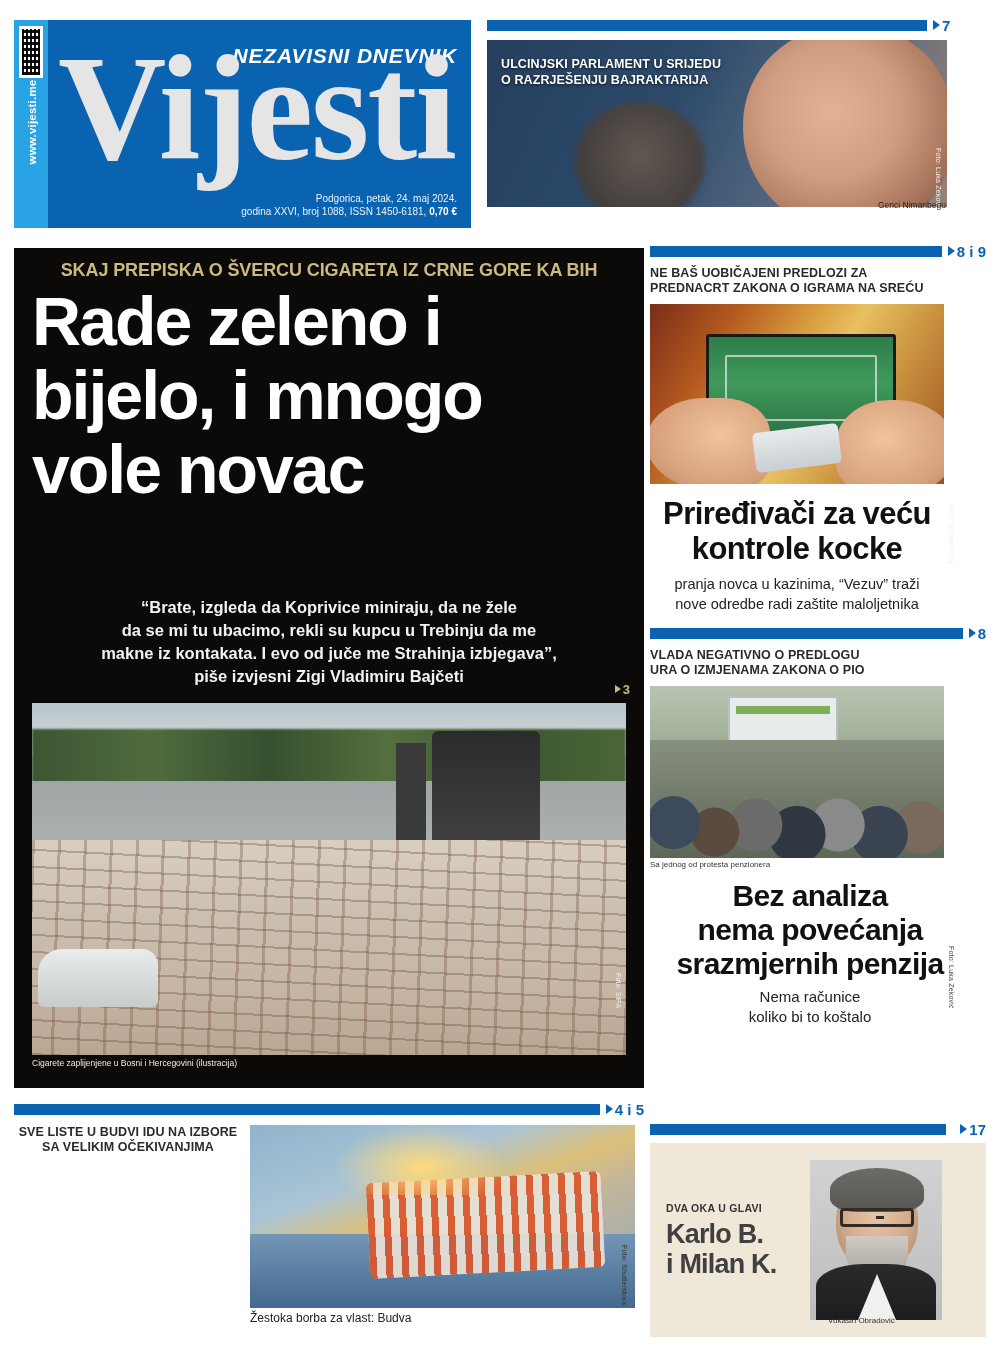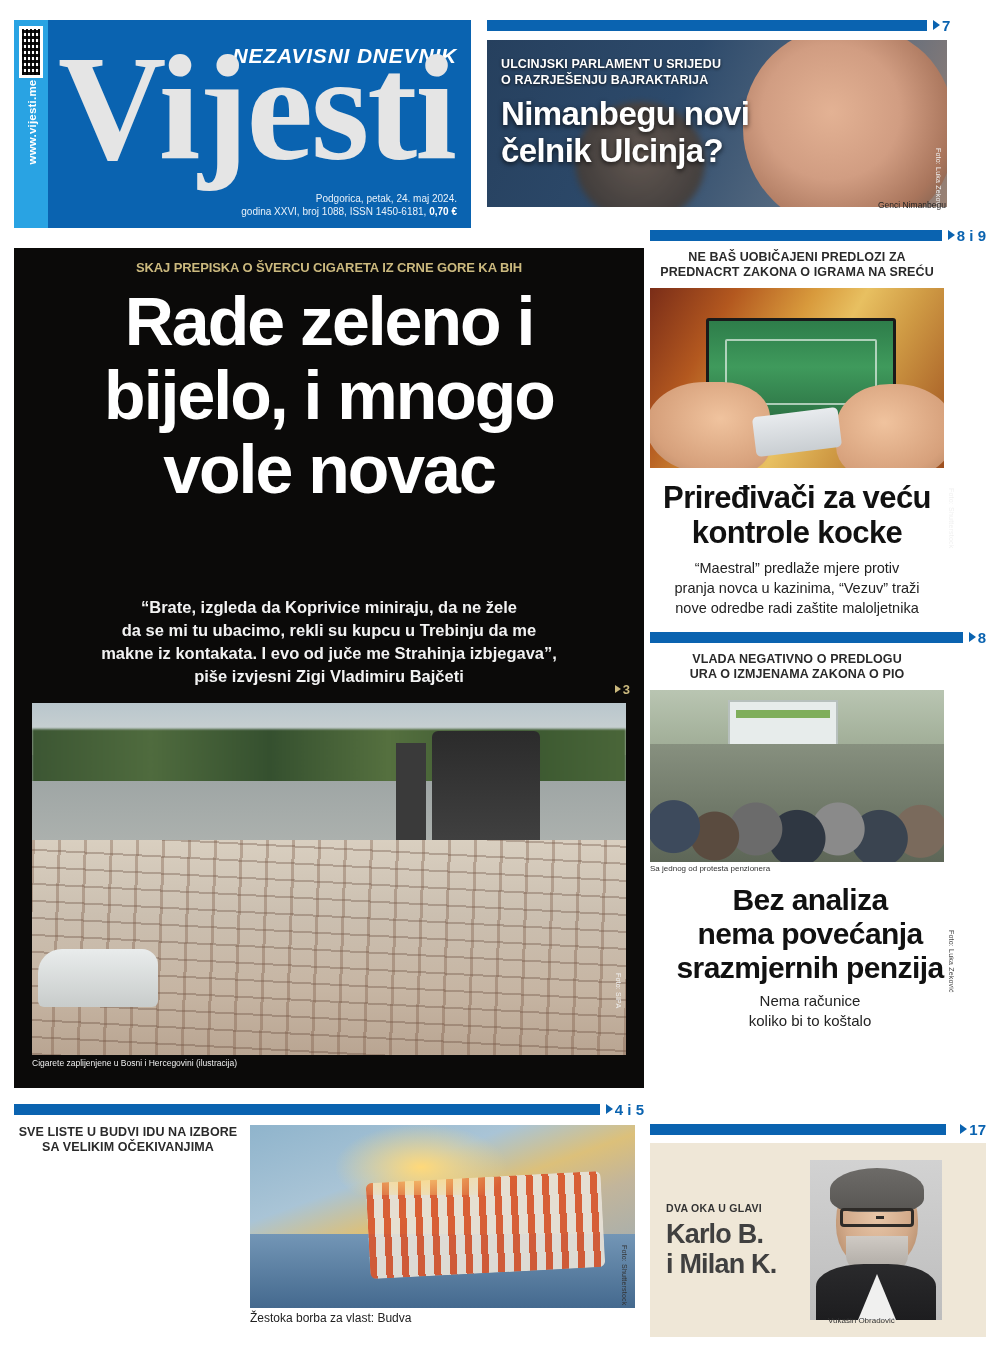--- a/index.html
+++ b/index.html
@@ -64,21 +64,21 @@
     white-space: nowrap; line-height: 11px;
   }
   .pageref .tri {
     display: inline-block; width: 0; height: 0;
     border-left: 7px solid #0a63b0;
     border-top: 5px solid transparent; border-bottom: 5px solid transparent;
     margin-right: 2px; vertical-align: 1px;
   }
 
   .kicker {
-    text-align: center; color: #2a2a2a;
+    text-align: left; color: #2a2a2a;
     font-size: 12.5px; font-weight: 700; line-height: 15px;
     letter-spacing: .1px;
   }
   .hl {
     text-align: center; color: #111;
     font-weight: 700; letter-spacing: -.6px;
   }
   .deck {
     text-align: center; color: #222; line-height: 19px;
   }
@@ -126,25 +126,25 @@
 
   
   .main-story {
     position: absolute; left: 14px; top: 248px;
     width: 630px; height: 840px;
     background: #0b0a09;
   }
   .ms-kicker {
     position: absolute; left: 0; top: 12px; width: 100%;
     text-align: center; color: #cbb97e;
-    font-size: 13px; font-weight: 700; letter-spacing: -.1px;
+    font-size: 18px; font-weight: 700; letter-spacing: -.1px;
   }
   .ms-hl {
     position: absolute; left: 18px; top: 36px; width: 594px;
-    text-align: center; color: #fff;
+    color: #fff;
     font-size: 68px; line-height: 74px; font-weight: 700; letter-spacing: -2px;
   }
   .ms-deck {
     position: absolute; left: 40px; top: 348px; width: 550px;
     text-align: center; color: #f2f2f2;
     font-size: 16.5px; line-height: 23px; font-weight: 700;
   }
   .ms-ref {
     position: absolute; right: 14px; top: 434px;
     color: #cbb97e; font-size: 13px; font-weight: 700;
@@ -187,21 +187,21 @@
   .ms-forklift:after {
     content:""; position:absolute; left: -36px; top: 12px; width: 30px; height: 130px;
     background: #3a3a3a;
   }
   .ms-photocap {
     position: absolute; left: 18px; top: 810px;
     color: #efefef; font-size: 8.5px;
   }
 
   
-  .rcol { position: absolute; left: 650px; top: 230px; width: 336px; }
+  .rcol { position: absolute; left: 650px; top: 246px; width: 336px; }
 
   .sec { margin-bottom: 0; }
   .sec-bar { display: flex; align-items: center; gap: 6px; }
   .sec-bar .bluebar { flex: 1; }
 
   .r1-photo {
     margin-top: 8px; position: relative; width: 294px; height: 180px;
     overflow: hidden;
     background: linear-gradient(120deg,#7a2d18 0%,#b3581f 22%,#d89a3c 42%,#e8c061 55%,#cf9a44 70%,#9d4e1e 100%);
   }
@@ -374,24 +374,20 @@
       <div class="pageref"><span class="tri"></span><span>7</span></div>
     </div>
     <div class="tt-photo">
       <div class="tt-face2"></div>
       <div class="tt-face"></div>
       <div class="tt-text">
         <div class="tt-kicker">
           <div>ULCINJSKI PARLAMENT U SRIJEDU</div>
           <div>O RAZRJEŠENJU BAJRAKTARIJA</div>
         </div>
-        <div class="tt-hl">
-          <div>Nimanbegu novi</div>
-          <div>čelnik Ulcinja?</div>
-        </div>
       </div>
       <div class="vcredit" style="left:455px; top:108px;">Foto: Luka Zeković</div>
     </div>
     <div class="tt-cap">Genci Nimanbegu</div>
   </div>
 
   <div class="main-story">
     <div class="ms-kicker">SKAJ PREPISKA O ŠVERCU CIGARETA IZ CRNE GORE KA BIH</div>
     <div class="ms-hl">
       <div>Rade zeleno i</div>
@@ -433,21 +429,20 @@
         <div class="r1-hand-l"></div>
         <div class="r1-hand-r"></div>
         <div class="r1-phone"></div>
       </div>
       <div class="vcredit" style="position:absolute; left:305px; top:258px;">Foto: Shutterstock</div>
       <div class="hl" style="margin-top:12px; width:294px; font-size:31px; line-height:35px;">
         <div>Priređivači za veću</div>
         <div>kontrole kocke</div>
       </div>
       <div class="deck" style="margin-top:8px; width:294px; font-size:14.5px; line-height:20px;">
-        <div>“Maestral” predlaže mjere protiv</div>
         <div>pranja novca u kazinima, “Vezuv” traži</div>
         <div>nove odredbe radi zaštite maloljetnika</div>
       </div>
     </div>
 
     <div class="sec" style="margin-top:14px;">
       <div class="sec-bar">
         <div class="bluebar"></div>
         <div class="pageref"><span class="tri"></span><span>8</span></div>
       </div>

